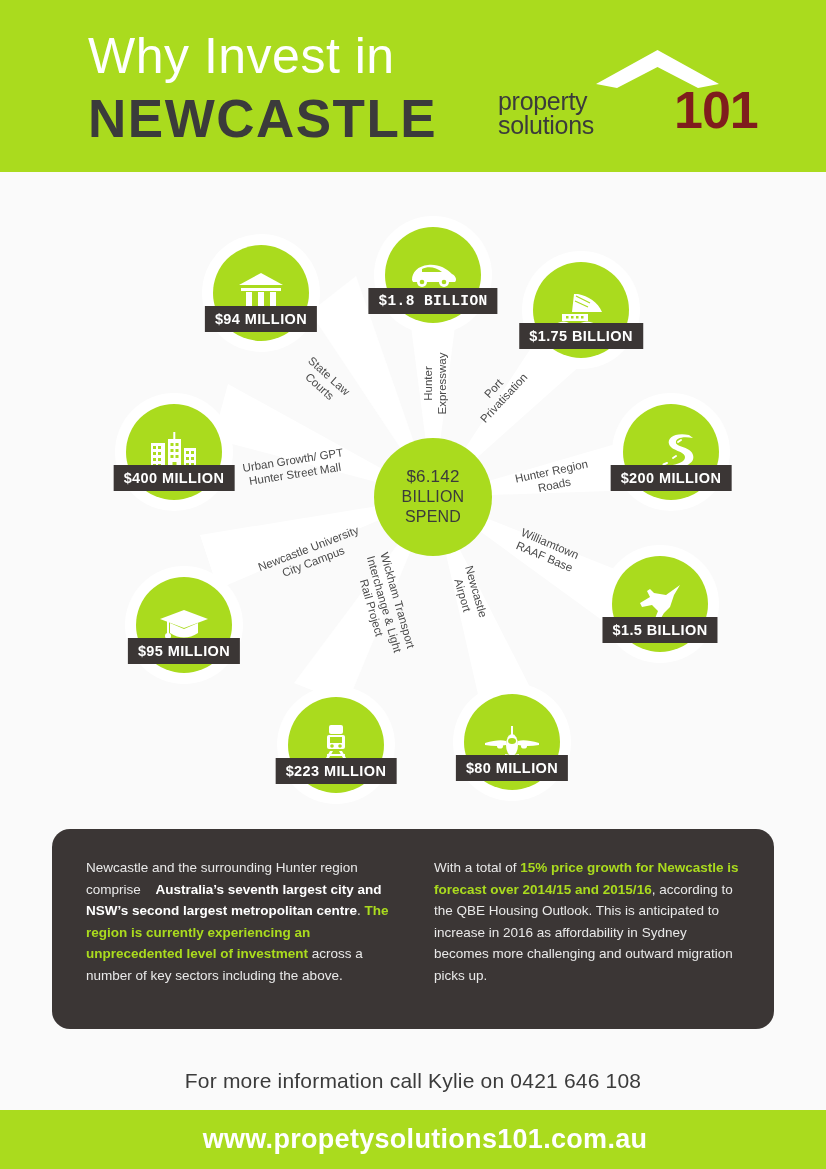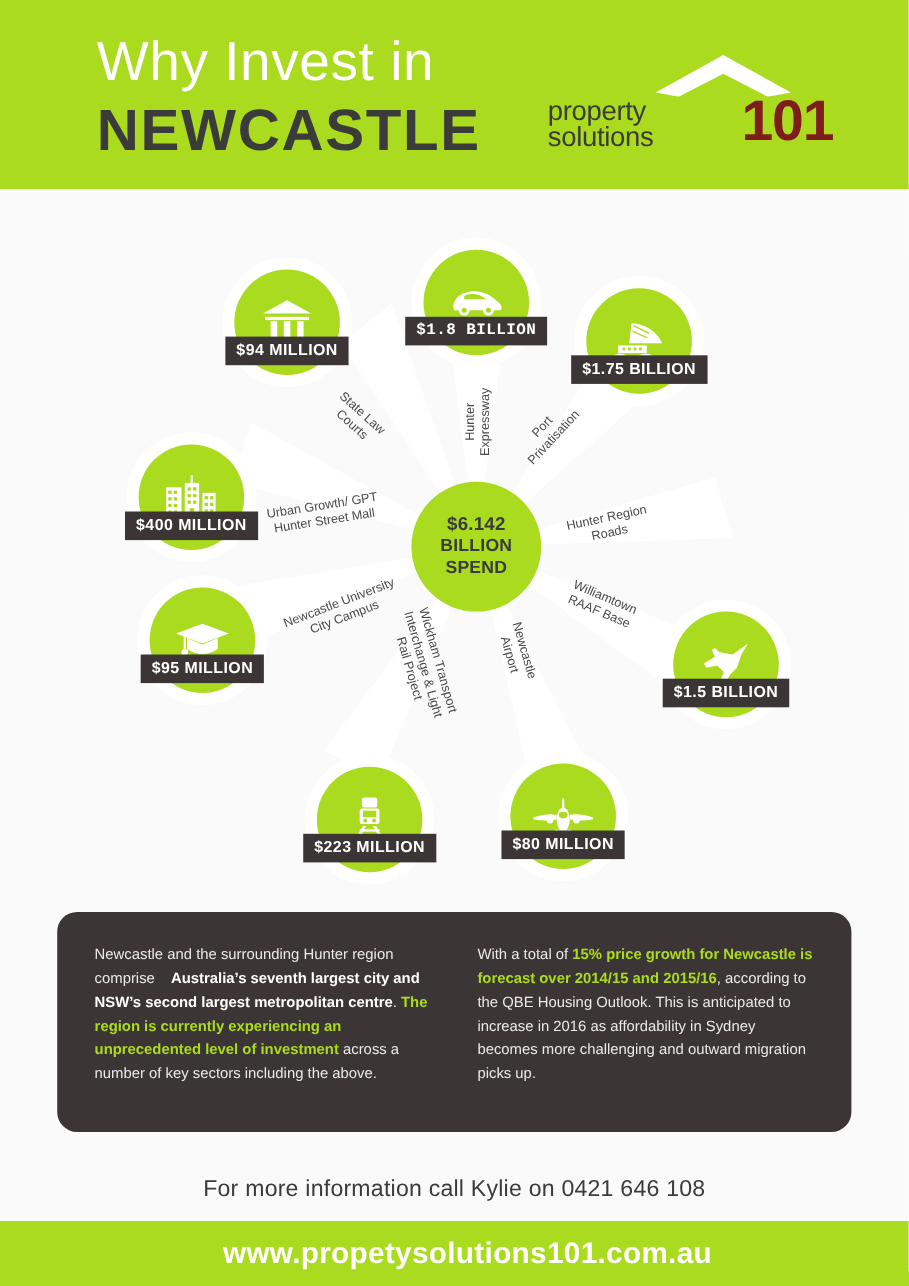--- a/index.html
+++ b/index.html
@@ -72,21 +72,21 @@
   .diagram svg{ position:absolute; left:0; top:0; }
 
   .hub{
     position:absolute;
     left:374px; top:266px;
     width:118px; height:118px;
     border-radius:50%;
     background:#aadb1e;
     display:flex; flex-direction:column;
     align-items:center; justify-content:center;
-    color:#3b3b3b; font-weight:700;
+    color:#3b3b3b; font-weight:400;
     font-size:16px; line-height:20px;
     text-align:center;
     letter-spacing:0.2px;
   }
   .hub .l1{font-size:17px;}
 
   .node{
     position:absolute;
     width:96px; height:96px;
   }
@@ -267,20 +267,30 @@
           <path d="M2 32 q6 -3 11 0 q6 3 12 0 q6 -3 12 0 q6 3 11 0" stroke="#fff" stroke-width="2" fill="none"></path>
         </svg>
       </div>
       <div class="badge">$1.75 BILLION</div>
     </div>
     <div class="spoke-label" style="left:454px; top:208px; width:90px; transform:rotate(-47deg);">
       <div>Port</div>
       <div>Privatisation</div>
     </div>
 
+    <div class="node" style="left:623px; top:232px;">
+      <div class="halo"></div>
+      <div class="disc">
+        <svg width="52" height="40" viewBox="0 0 52 40">
+          <path d="M44 3 C30 0 22 6 24 12 C26 19 40 19 40 25 C40 32 26 34 4 36 L18 38 C44 36 50 30 48 23 C46 15 32 15 31 11 C30 6 38 4 48 6 Z" fill="#fff"></path>
+          <path d="M36 8 l-3 2 M30 15 l3 1.5 M31 24 l-3 2 M22 31 l-3.5 1.5" stroke="#fff" stroke-width="2" stroke-linecap="round"></path>
+        </svg>
+      </div>
+      <div class="badge">$200 MILLION</div>
+    </div>
     <div class="spoke-label" style="left:498px; top:293px; width:110px; transform:rotate(-12deg);">
       <div>Hunter Region</div>
       <div>Roads</div>
     </div>
 
     <div class="node" style="left:612px; top:384px;">
       <div class="halo"></div>
       <div class="disc">
         <svg width="48" height="42" viewBox="0 0 48 42">
           <path d="M44 2 L30 12 L18 10 L14 6 L11 8 L14 14 L4 20 L6 24 L16 22 L22 28 L18 38 L22 40 L28 30 L34 24 L38 12 Z" fill="#fff"></path>
@@ -330,21 +340,21 @@
         </svg>
       </div>
       <div class="badge">$223 MILLION</div>
     </div>
     <div class="spoke-label" style="left:325px; top:412px; width:118px; transform:rotate(74deg);">
       <div>Wickham Transport</div>
       <div>Interchange &amp; Light</div>
       <div>Rail Project</div>
     </div>
 
-    <div class="node" style="left:136px; top:362px;">
+    <div class="node" style="left:136px; top:405px;">
       <div class="halo"></div>
       <div class="disc">
         <svg width="52" height="34" viewBox="0 0 52 34">
           <path d="M26 2 L50 11 L26 20 L2 11 Z" fill="#fff"></path>
           <path d="M12 15 L12 25 q14 9 28 0 L40 15 L26 21 Z" fill="#fff"></path>
           <rect x="9" y="12" width="2" height="14" fill="#fff"></rect>
           <circle cx="10" cy="28" r="3" fill="#fff"></circle>
         </svg>
       </div>
       <div class="badge">$95 MILLION</div>

